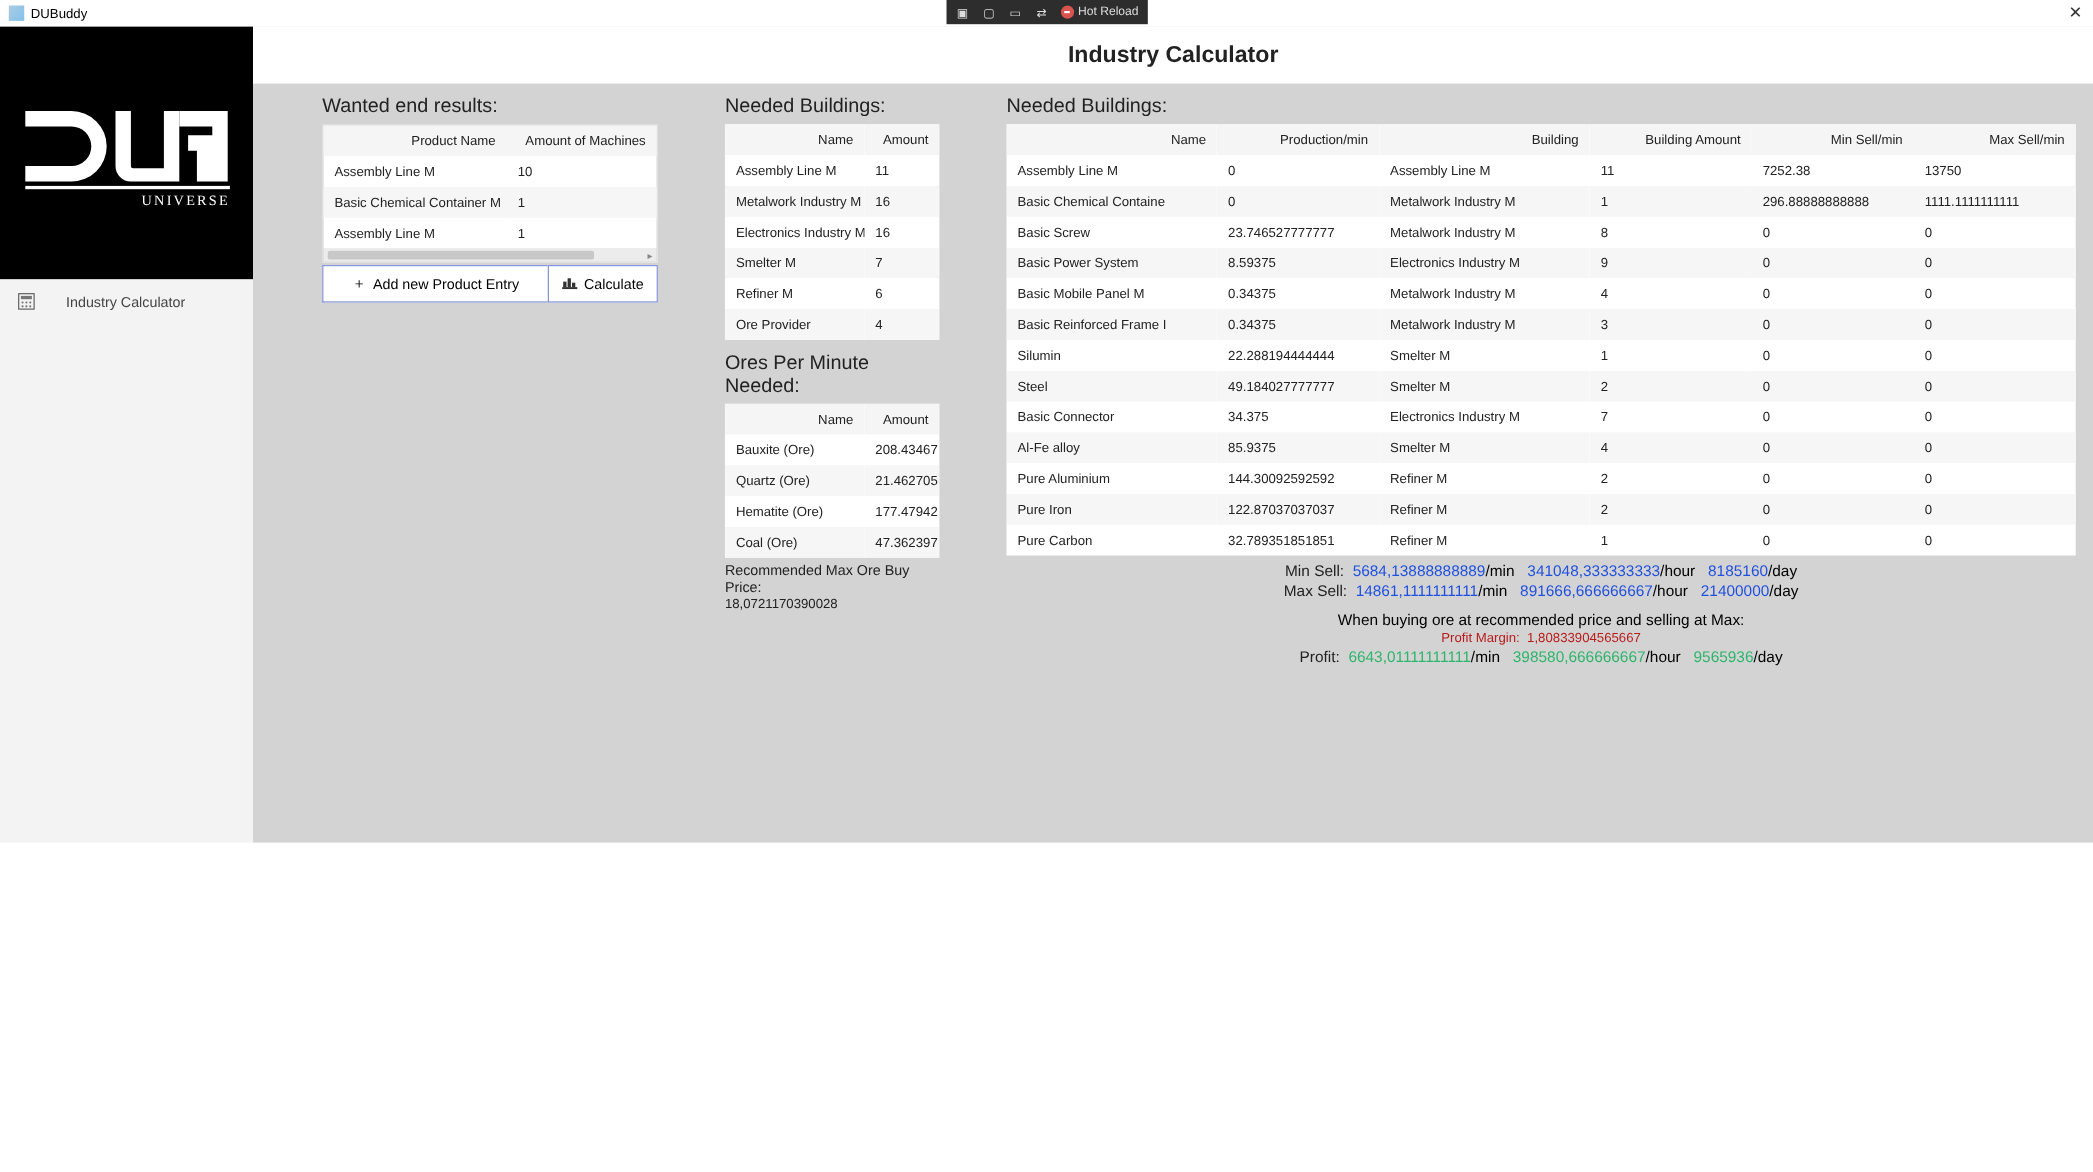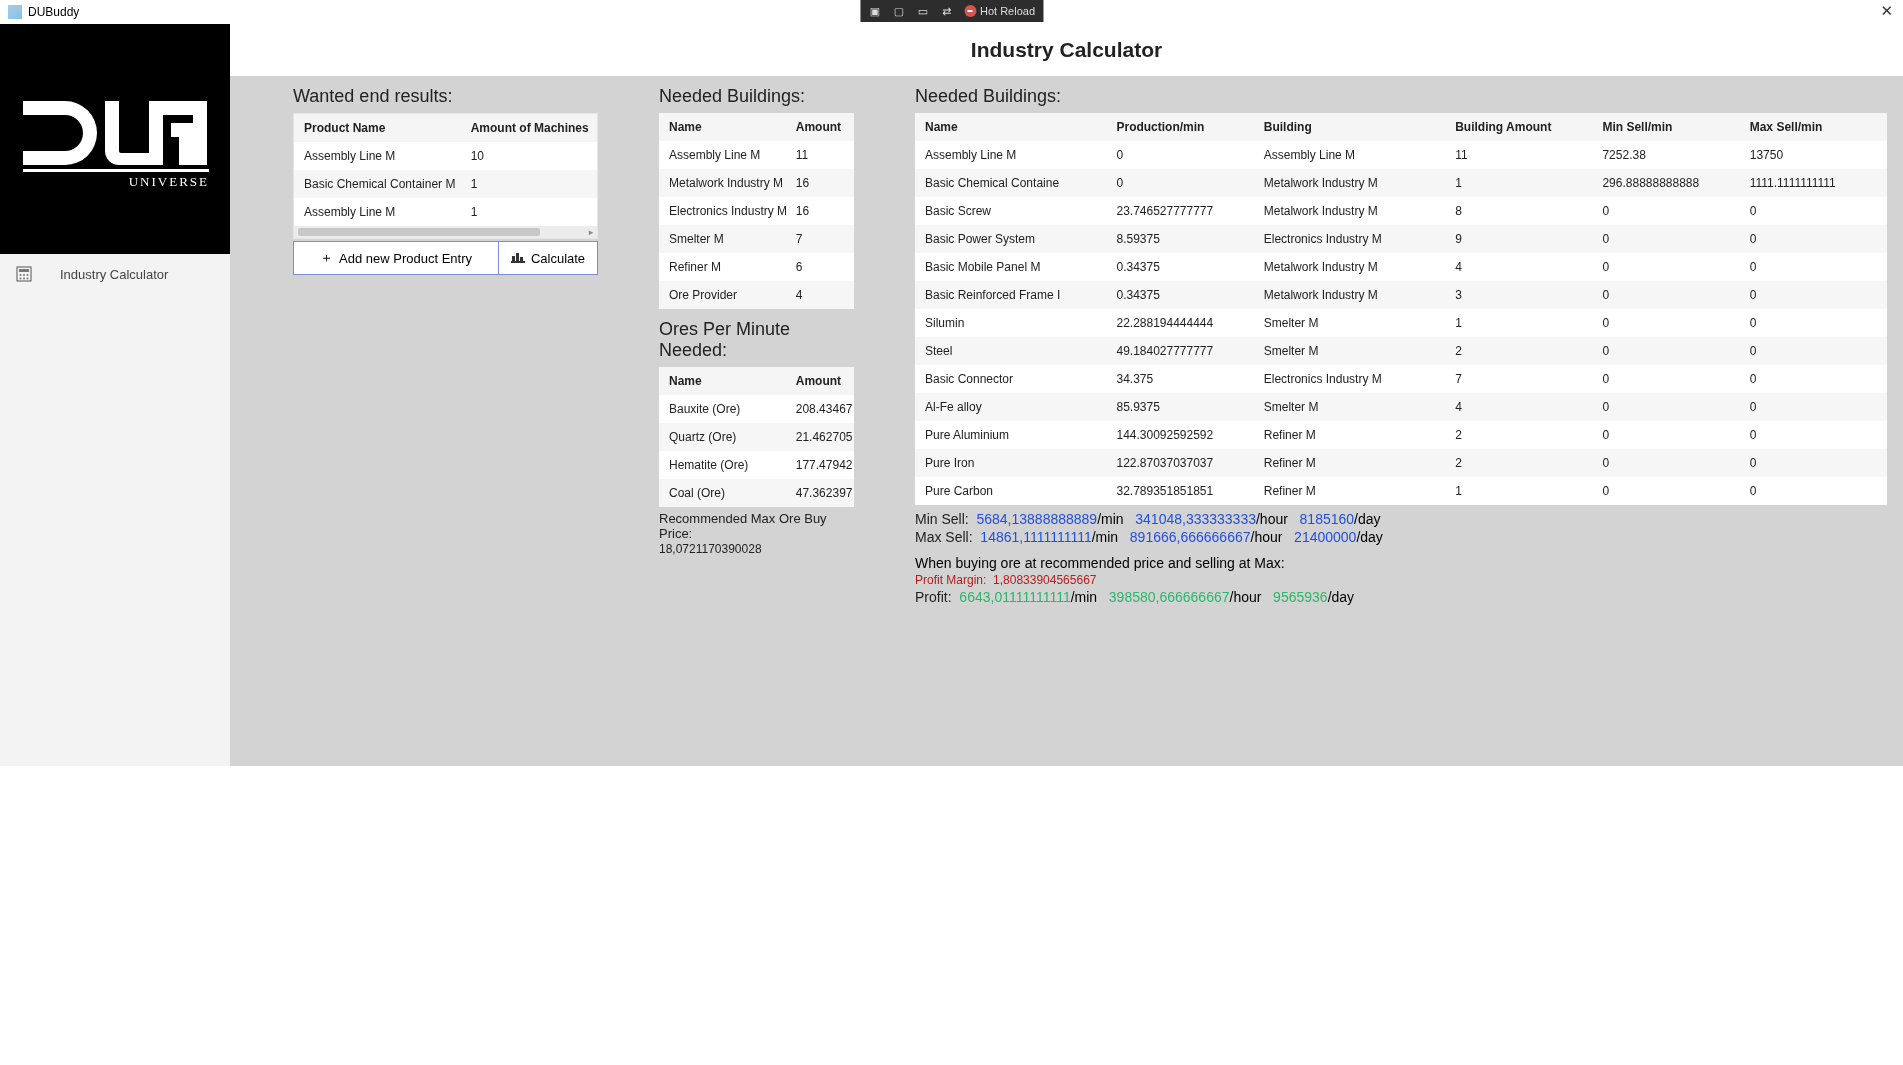--- a/index.html
+++ b/index.html
@@ -141,22 +141,22 @@
     .subtext .sub-val { font-size: 12px; }
     table.grid {
       border-collapse: collapse;
       background: #fff;
       font-size: 12px;
       width: 100%;
       table-layout: fixed;
     }
     table.grid th {
       background: #f5f5f5;
-      font-weight: 700;
-      text-align: left;
+      font-weight: 400;
+      text-align: right;
       padding: 7px 10px;
       color: #222;
       white-space: nowrap;
       overflow: hidden;
     }
     table.grid td {
       padding: 7px 10px;
       color: #222;
       white-space: nowrap;
       overflow: hidden;
@@ -182,21 +182,21 @@
     .h-scroll .arr{width:12px;height:12px;display:inline-flex;align-items:center;justify-content:center;color:#888;font-size:9px;}
     .h-scroll .arr.right{position:absolute;right:0;}
     .btn-row{display:flex;margin-top:2px;}
     .btn{
       flex:1;background:#fff;border:1px solid #7a8bda;padding:7px 0;font-size:13px;display:inline-flex;align-items:center;justify-content:center;gap:6px;cursor:pointer;
     }
     .btn:first-child{border-right:none;}
     .panel-needed1 { width: 195px; margin-right: 14px;}
     .panel-needed2 { flex:1; }
     .summary { margin-top:6px; font-size:14px;}
-    .summary .row{margin-bottom:2px;}
+    .summary .row{margin-bottom:2px;text-align:center;}
     .summary .blue{color:#2050e0;}
     .summary .green{color:#2db56b;}
     .summary .label{color:#222;}
     .summary .muted{color:#b91c1c;font-size:12px;}
   </style>
 </head>
 <body>
 
 <div class="window">
   <div class="title-bar">

